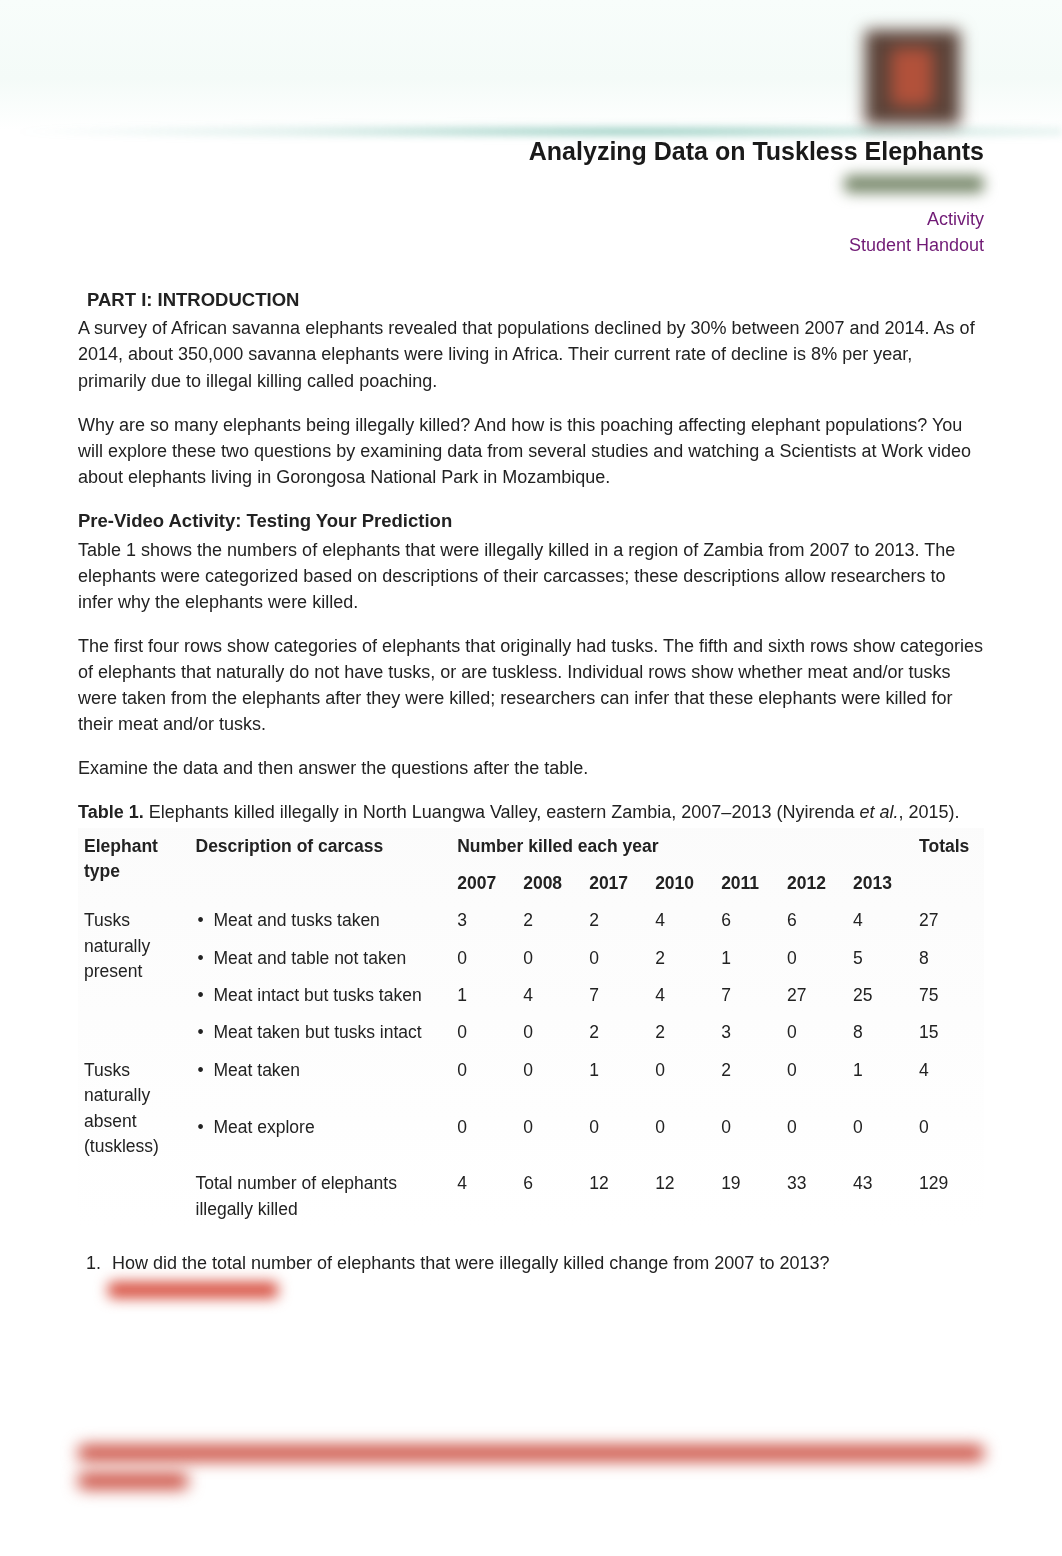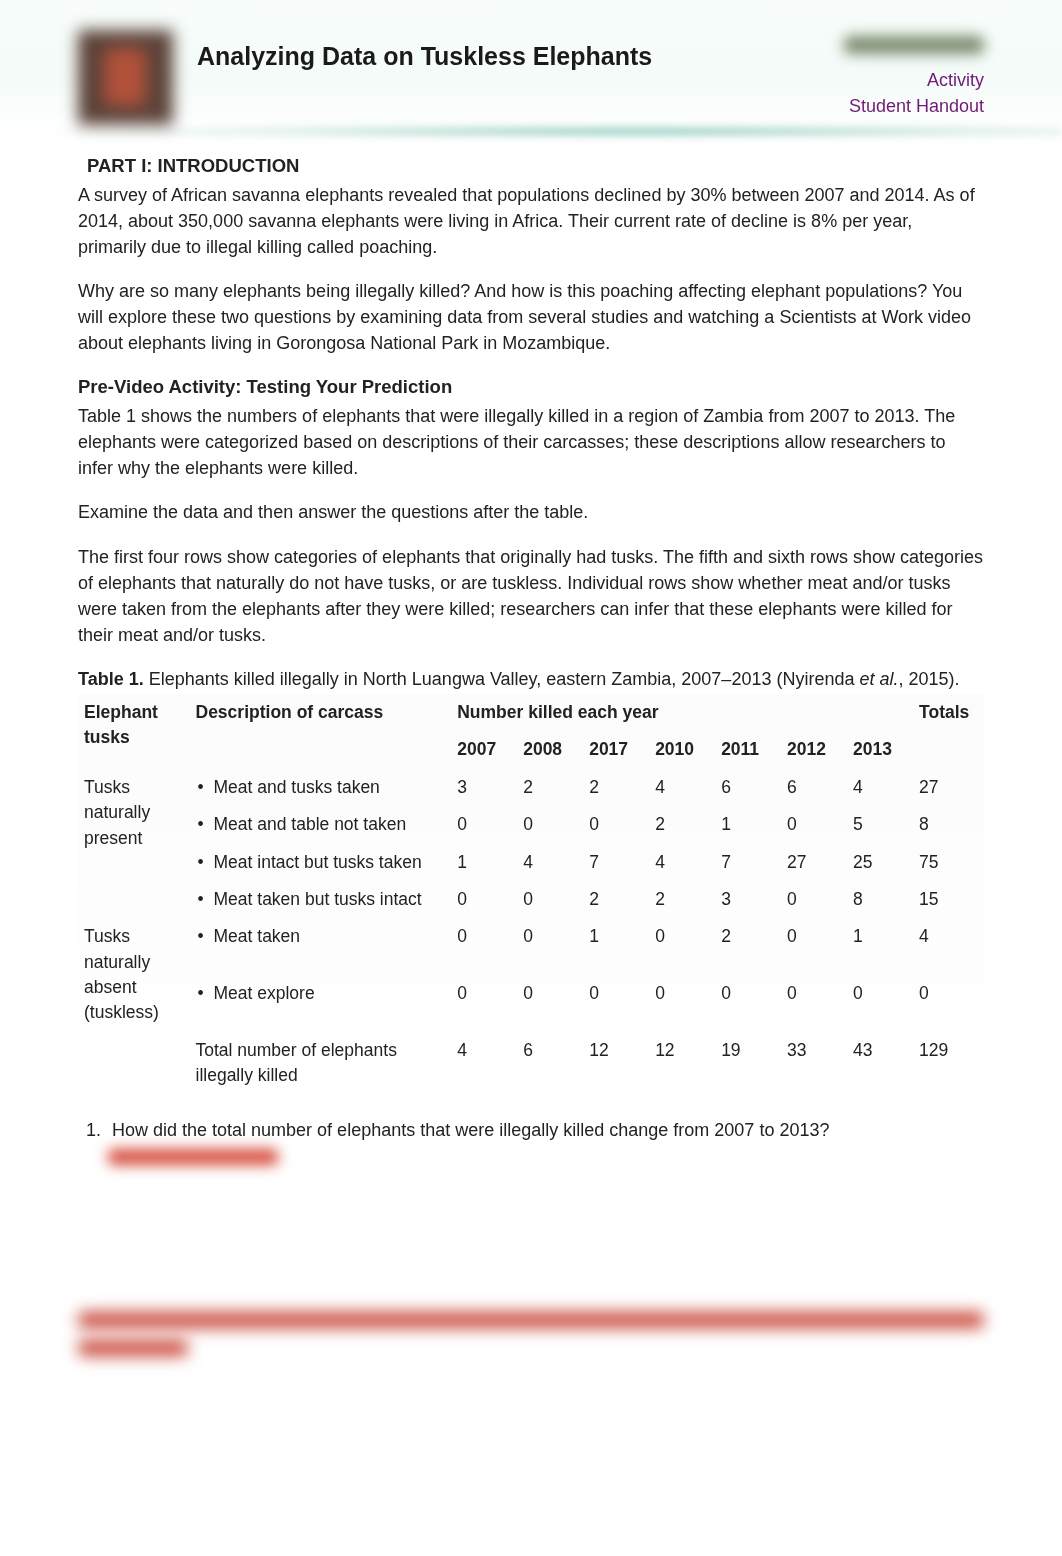--- a/index.html
+++ b/index.html
@@ -11,24 +11,25 @@
     margin: 0 auto;
     font-size: 18px;
     line-height: 1.45;
   }
   .page {
     padding: 30px 78px 60px 78px;
     position: relative;
   }
   .header {
     display: flex;
-    align-items: flex-start;
+    align-items: flex-end;
     margin-bottom: 18px;
     position: relative;
     padding-bottom: 10px;
+    flex-direction: column;
   }
   .header-bg {
     position: absolute;
     left: -78px;
     right: -78px;
     top: -30px;
     height: 130px;
     background: linear-gradient(180deg, #f8fdfb 0%, #f4fbf8 60%, #ffffff 100%);
     z-index: 0;
   }
@@ -187,31 +188,31 @@
       <span class="handout-line">Student Handout</span>
     </div>
   </div>
 
   <h2 class="part">PART I: INTRODUCTION</h2>
   <p>A survey of African savanna elephants revealed that populations declined by 30% between 2007 and 2014. As of 2014, about 350,000 savanna elephants were living in Africa. Their current rate of decline is 8% per year, primarily due to illegal killing called poaching.</p>
   <p>Why are so many elephants being illegally killed? And how is this poaching affecting elephant populations? You will explore these two questions by examining data from several studies and watching a Scientists at Work video about elephants living in Gorongosa National Park in Mozambique.</p>
 
   <div class="subhead">Pre-Video Activity: Testing Your Prediction</div>
   <p>Table 1 shows the numbers of elephants that were illegally killed in a region of Zambia from 2007 to 2013. The elephants were categorized based on descriptions of their carcasses; these descriptions allow researchers to infer why the elephants were killed.</p>
+  <p>The first four rows show categories of elephants that originally had tusks. The fifth and sixth rows show categories of elephants that naturally do not have tusks, or are tuskless. Individual rows show whether meat and/or tusks were taken from the elephants after they were killed; researchers can infer that these elephants were killed for their meat and/or tusks.</p>
   <p>Examine the data and then answer the questions after the table.</p>
-  <p>The first four rows show categories of elephants that originally had tusks. The fifth and sixth rows show categories of elephants that naturally do not have tusks, or are tuskless. Individual rows show whether meat and/or tusks were taken from the elephants after they were killed; researchers can infer that these elephants were killed for their meat and/or tusks.</p>
 
   <div class="table-caption">
     <b>Table 1.</b><span> Elephants killed illegally in North Luangwa Valley, eastern Zambia, 2007–2013 (Nyirenda </span><em>et al.</em><span>, 2015).</span>
   </div>
 
   <table class="data">
     <thead>
       <tr>
-        <th class="col-etype" rowspan="2">Elephant tusks</th>
+        <th class="col-etype" rowspan="2">Elephant type</th>
         <th class="col-desc" rowspan="2">Description of carcass</th>
         <th colspan="7">Number killed each year</th>
         <th class="col-totals" rowspan="2">Totals</th>
       </tr>
       <tr>
         <th class="col-year">2007</th>
         <th class="col-year">2008</th>
         <th class="col-year">2017</th>
         <th class="col-year">2010</th>
         <th class="col-year">2011</th>

